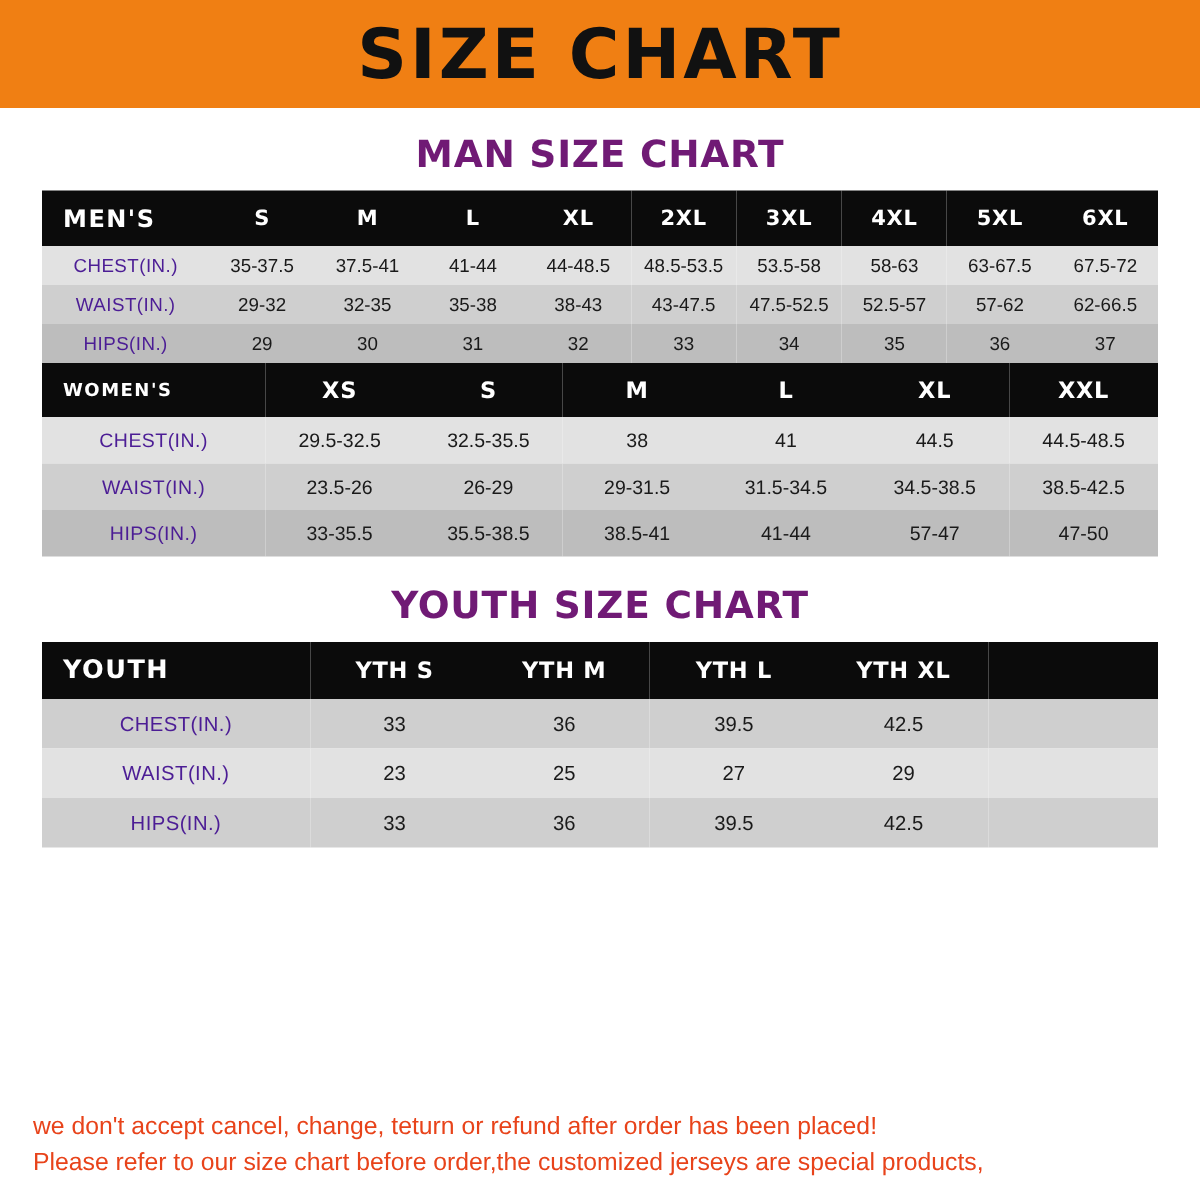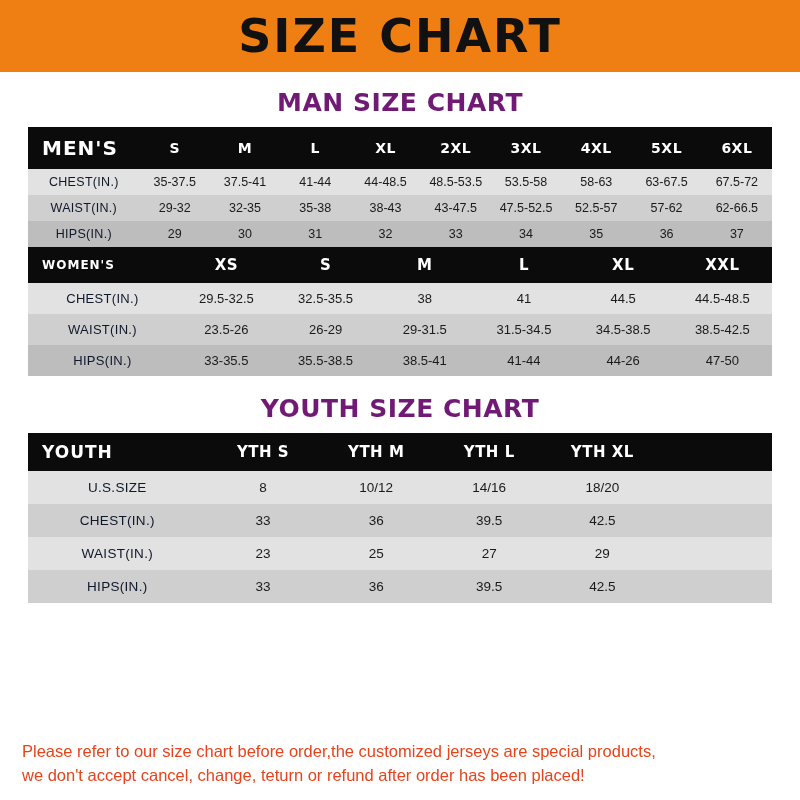--- a/index.html
+++ b/index.html
@@ -68,35 +68,35 @@
     font-family: "DejaVu Sans", sans-serif;
     font-weight: bold;
     font-size: 14px;
     padding: 9px 2px;
     text-align: center;
     letter-spacing: 0.5px;
   }
   thead th.rowlabel {
     text-align: left;
     padding-left: 14px;
-    font-size: 20px;
+    font-size: 16px;
     letter-spacing: 1px;
   }
   tbody td {
     font-size: 12.5px;
     text-align: center;
     padding: 6px 2px;
     color: #1a1a1a;
     white-space: nowrap;
   }
   tbody td.rowlabel {
     text-align: center;
     font-size: 12.5px;
     letter-spacing: 0.3px;
-    color: #0f172a;
+    color: #4c1d95;
   }
   tbody tr.band-light { background: #e2e2e2; }
   tbody tr.band-mid   { background: #cfcfcf; }
   tbody tr.band-dark  { background: #bdbdbd; }
 
   
   .men-table col.lbl   { width: 15%; }
   .women-table col.lbl { width: 20%; }
   .youth-table col.lbl { width: 24%; }
 
@@ -237,21 +237,21 @@
           <td>31.5-34.5</td>
           <td>34.5-38.5</td>
           <td>38.5-42.5</td>
         </tr>
         <tr class="band-dark">
           <td class="rowlabel">HIPS(IN.)</td>
           <td>33-35.5</td>
           <td>35.5-38.5</td>
           <td>38.5-41</td>
           <td>41-44</td>
-          <td>44-26</td>
+          <td>57-47</td>
           <td>47-50</td>
         </tr>
       </tbody>
     </table>
 
     <div class="section-title">YOUTH SIZE CHART</div>
     <table class="youth-table">
       <colgroup>
         <col class="lbl">
           <col>
@@ -264,28 +264,20 @@
         <tr>
           <th class="rowlabel">YOUTH</th>
           <th>YTH S</th>
           <th>YTH M</th>
           <th>YTH L</th>
           <th>YTH XL</th>
           <th></th>
         </tr>
       </thead>
       <tbody>
-        <tr class="band-light">
-          <td class="rowlabel">U.S.SIZE</td>
-          <td>8</td>
-          <td>10/12</td>
-          <td>14/16</td>
-          <td>18/20</td>
-          <td></td>
-        </tr>
         <tr class="band-mid">
           <td class="rowlabel">CHEST(IN.)</td>
           <td>33</td>
           <td>36</td>
           <td>39.5</td>
           <td>42.5</td>
           <td></td>
         </tr>
         <tr class="band-light">
           <td class="rowlabel">WAIST(IN.)</td>
@@ -302,17 +294,17 @@
           <td>39.5</td>
           <td>42.5</td>
           <td></td>
         </tr>
       </tbody>
     </table>
 
   </div>
 
   <div class="note">
+    <div>we don't accept cancel, change, teturn or refund after order has been placed!</div>
     <div>Please refer to our size chart before order,the customized jerseys are special products,</div>
-    <div>we don't accept cancel, change, teturn or refund after order has been placed!</div>
   </div>
 
 </div>
 
 </body></html>

